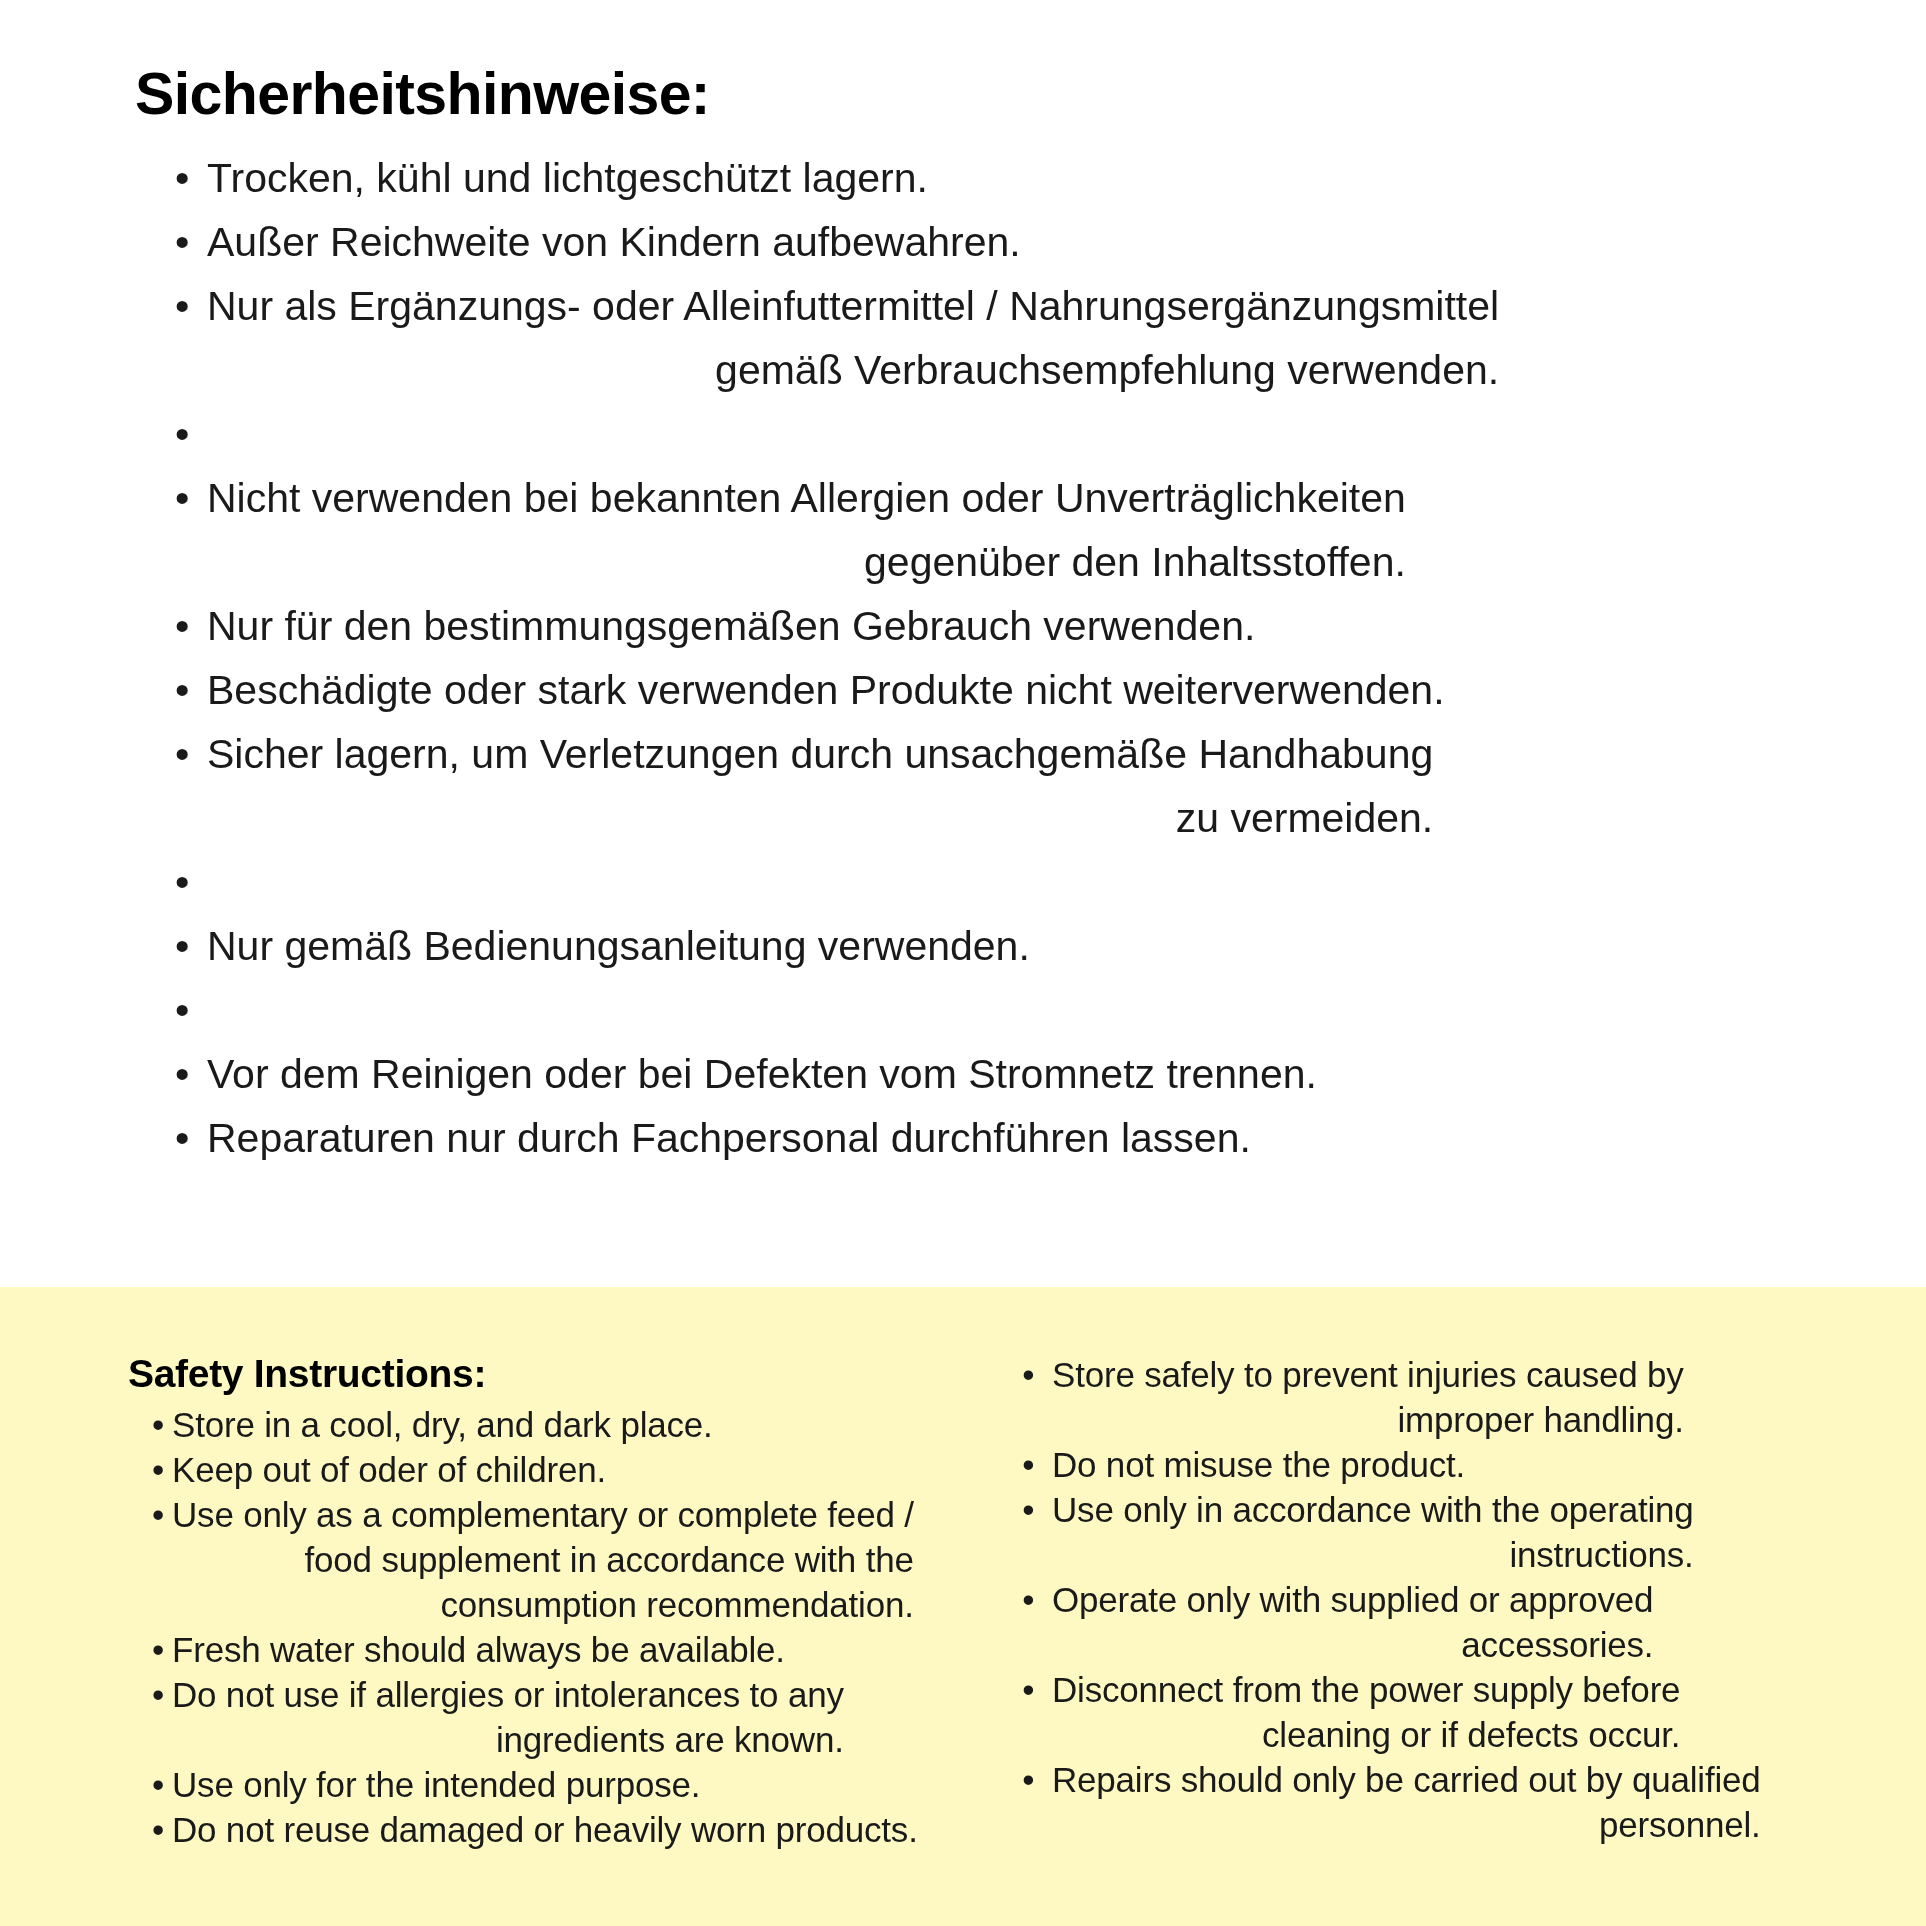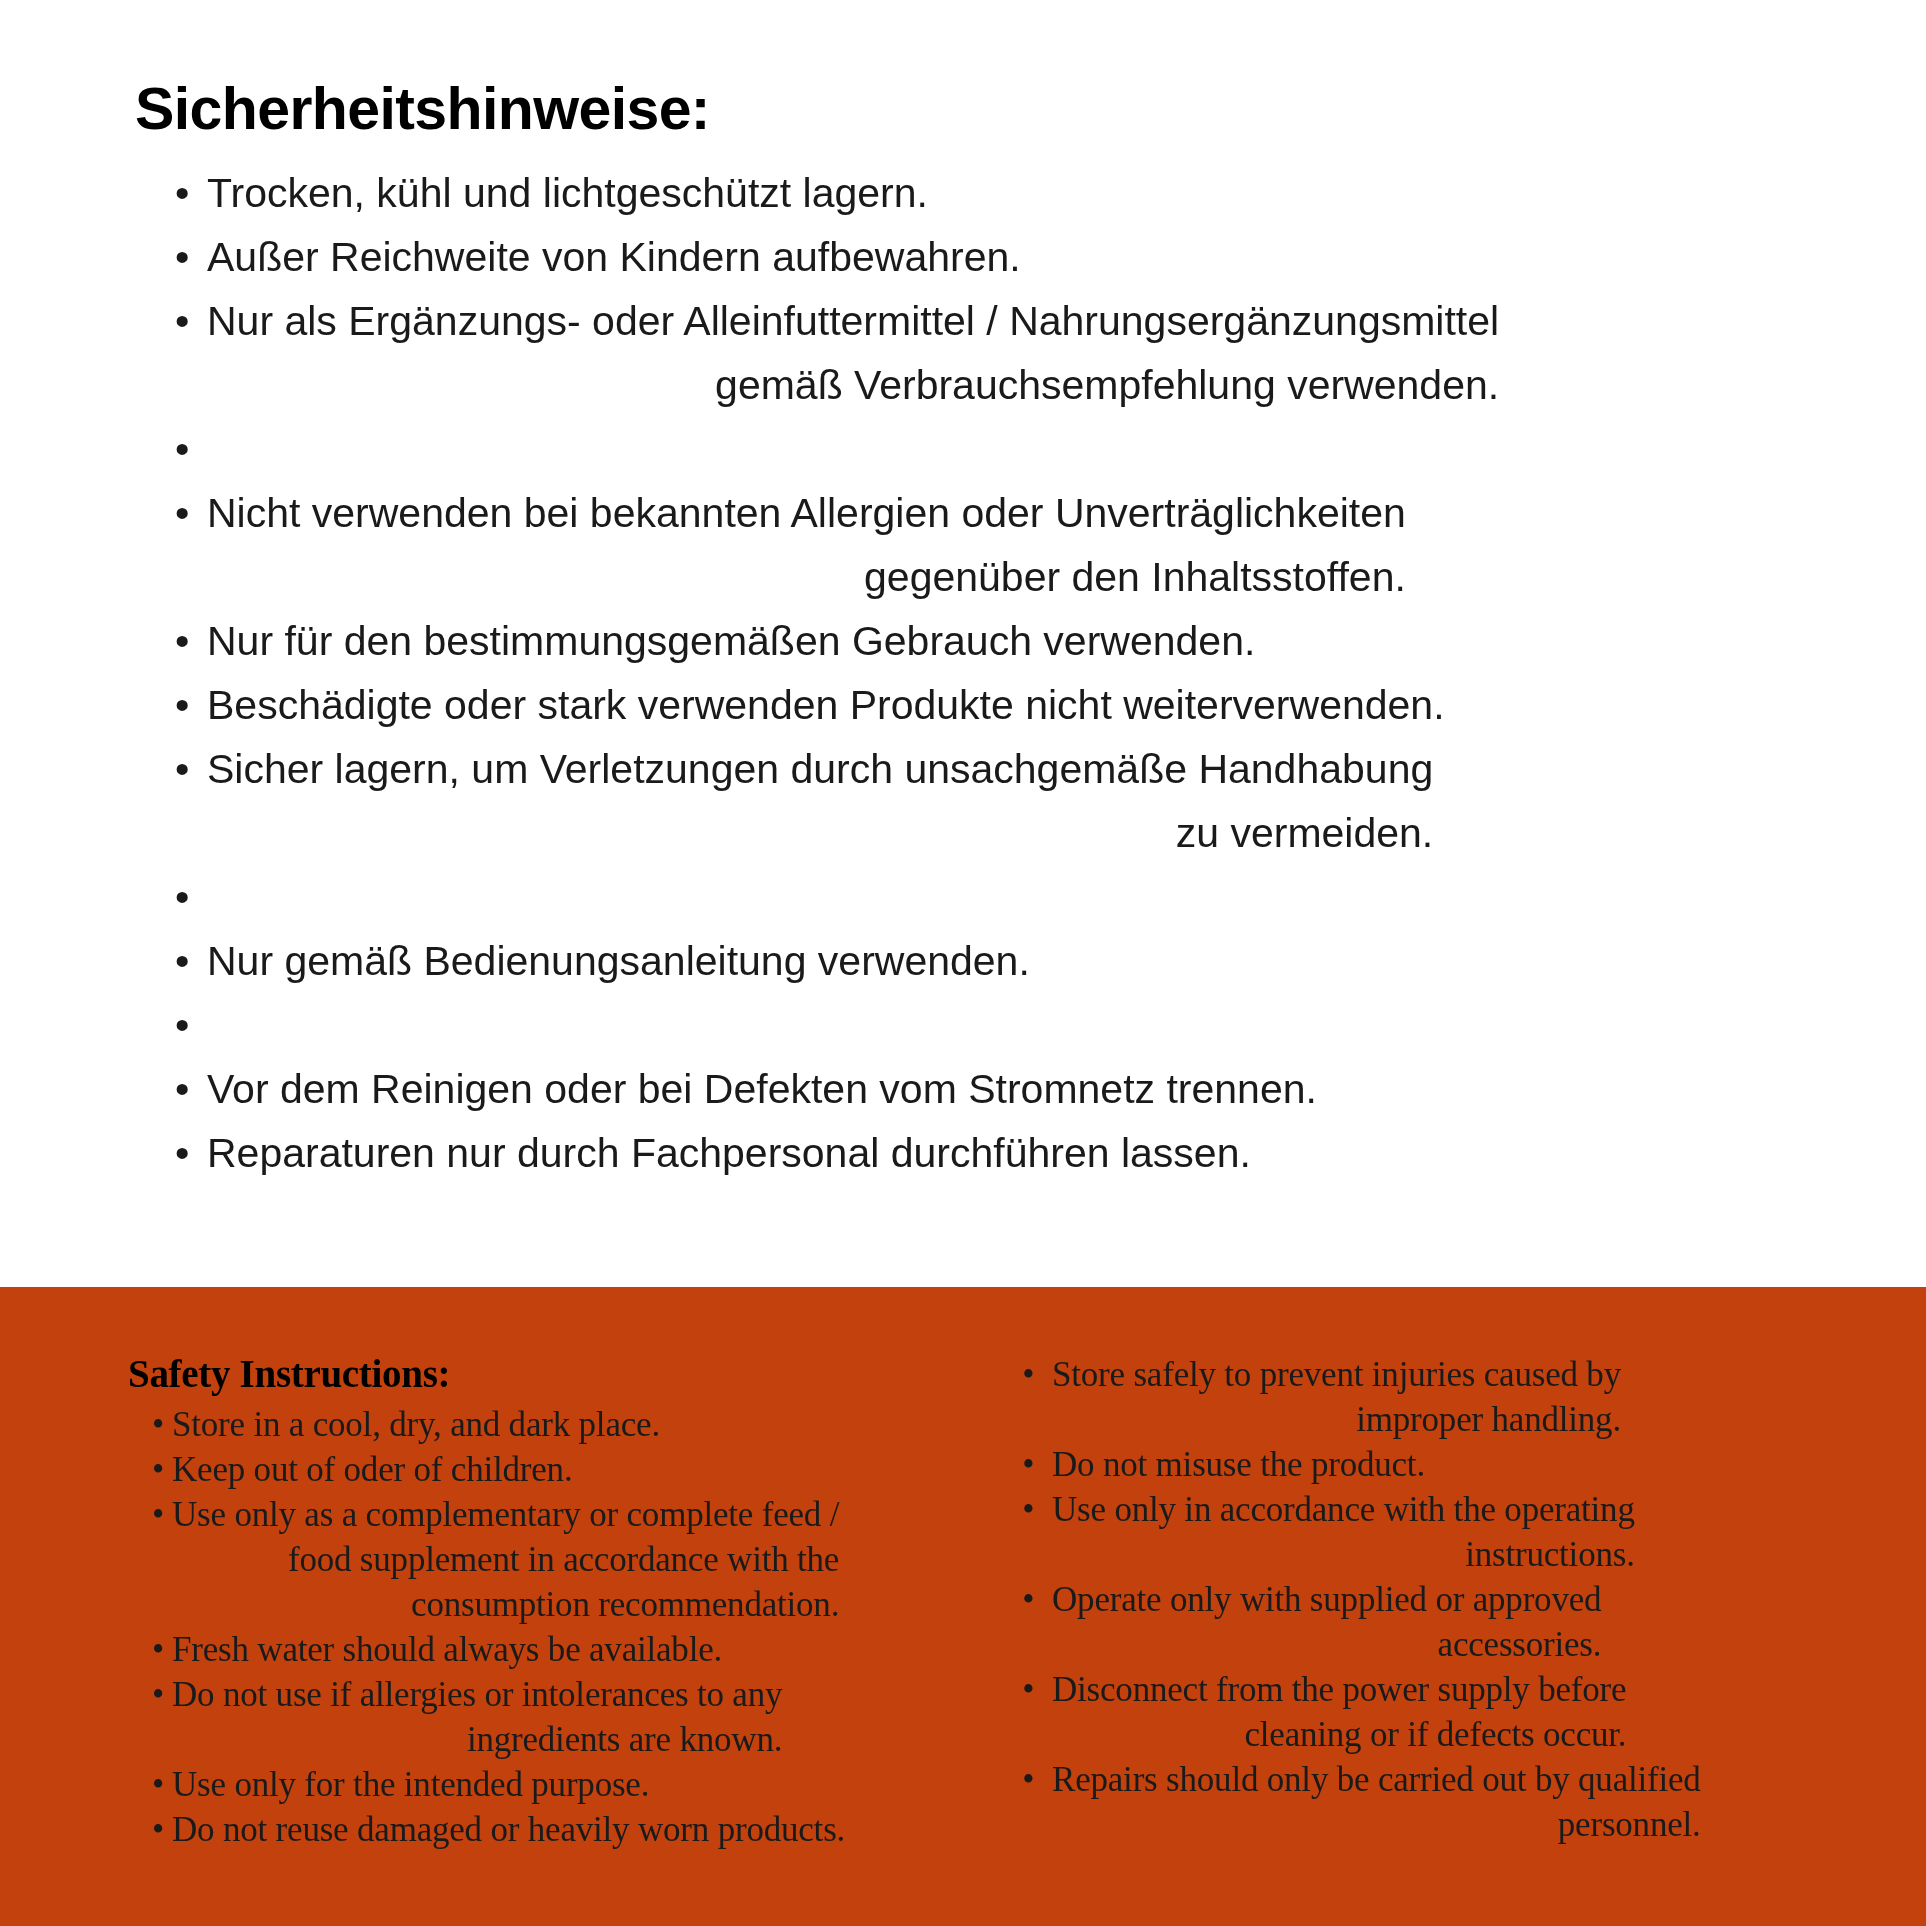--- a/index.html
+++ b/index.html
@@ -9,21 +9,21 @@
     height: 1926px;
     background: #ffffff;
     font-family: "Liberation Sans", sans-serif;
     color: #1a1a1a;
     overflow: hidden;
   }
 
   
   .top-section {
     position: absolute;
-    left: 0; top: 15px;
+    left: 0; top: 0;
     width: 1926px;
     height: 959px;
   }
   .page-title {
     position: absolute;
     left: 135px;
     top: 64px;
     margin: 0;
     font-size: 59px;
     font-weight: bold;
@@ -58,22 +58,21 @@
     text-align: right;
   }
 
   
   .bottom-section {
     position: absolute;
     left: 0;
     top: 1287px;
     width: 1926px;
     height: 639px;
-    background: #c2410c;
-    font-family: Liberation Serif, serif;
+    background: #fef9c3;
   }
   .col-left {
     position: absolute;
     left: 128px;
     top: 67px;
     width: 886px;
   }
   .section-title {
     margin: 0;
     font-size: 39px;

